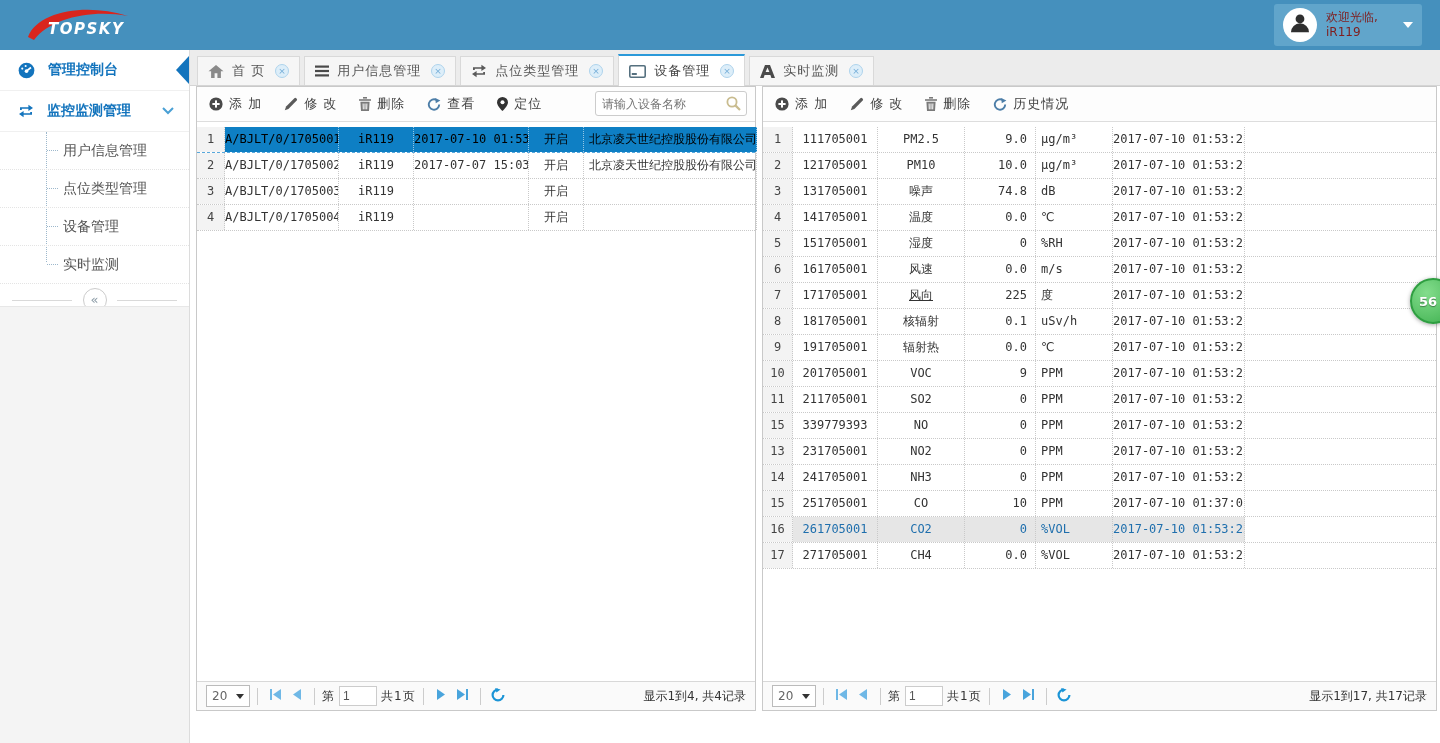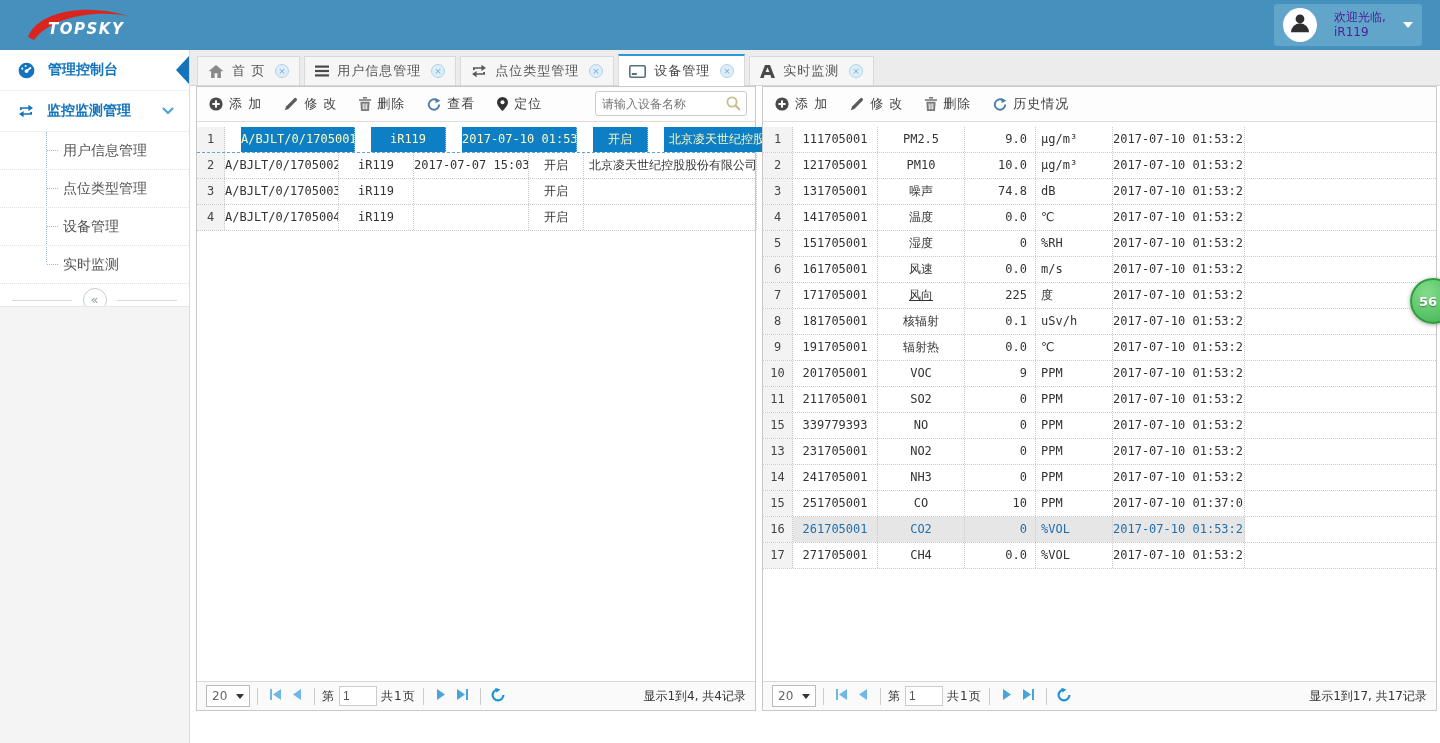--- a/index.html
+++ b/index.html
@@ -9,21 +9,21 @@
     -webkit-font-smoothing:antialiased;
   }
   
   .topbar{position:absolute;left:0;top:0;width:1440px;height:50px;background:#4590bd;}
   .logo{position:absolute;left:24px;top:3px;width:110px;height:44px;}
   .logo svg{position:absolute;left:0;top:0;}
   .logo-text{position:absolute;left:24px;top:17px;color:#fff;font-size:15px;font-weight:bold;font-style:italic;letter-spacing:1.5px;}
   .title{position:absolute;left:182px;top:12px;color:#fff;font-size:20px;letter-spacing:2px;}
   .userbox{position:absolute;right:18px;top:4px;width:148px;height:42px;background:#61a5cb;border-radius:3px;display:flex;align-items:center;padding:0 9px;box-sizing:border-box;}
   .avatar{width:34px;height:34px;border-radius:50%;background:#fff;display:flex;align-items:center;justify-content:center;flex:none;}
-  .welcome{margin-left:17px;color:#4c1d95;font-size:12px;line-height:15px;flex:1;}
+  .welcome{margin-left:9px;color:#7f1d1d;font-size:12px;line-height:15px;flex:1;}
   .caret{width:0;height:0;border-left:5px solid transparent;border-right:5px solid transparent;border-top:6px solid #fff;}
   
   .sidebar{position:absolute;left:0;top:50px;width:190px;height:693px;background:#fff;border-right:1px solid #dcdcdc;box-sizing:border-box;}
   .side-item{height:40px;display:flex;align-items:center;padding-left:18px;color:#1374bd;font-size:14px;font-weight:bold;border-bottom:1px solid #f0f0f0;position:relative;}
   .side-item .sicon{margin-right:13px;display:inline-flex;}
   .pennant{position:absolute;right:0;top:6px;width:0;height:0;border-top:14px solid transparent;border-bottom:14px solid transparent;border-right:13px solid #1374bd;}
   .chev{position:absolute;right:15px;top:16px;display:inline-flex;}
   #submenu{position:relative;}
   #submenu::before{content:'';position:absolute;left:46px;top:0;height:130px;border-left:1px dotted #9db8cc;}
   .sub-item{height:37px;line-height:37px;padding-left:63px;font-size:14px;color:#555;border-bottom:1px dotted #e4e4e4;position:relative;}
@@ -52,21 +52,21 @@
   .searchbox .sicon{margin-right:5px;display:inline-flex;}
   
   .grid{position:absolute;left:0;top:40px;right:0;}
   .hrow{display:flex;height:26px;background:linear-gradient(#fbfbfb,#ececec);border-bottom:1px solid #c9c9c9;border-top:1px solid #e5e5e5;}
   .hcell{box-sizing:border-box;border-right:1px solid #d6d6d6;text-align:center;line-height:24px;font-size:13px;color:#333;overflow:hidden;white-space:nowrap;flex:none;}
   .grow{display:flex;height:25px;border-bottom:1px dotted #c9c9c9;font-size:12px;color:#333;background:#fff;}
   .gcell{box-sizing:border-box;border-right:1px dotted #c9c9c9;line-height:24px;overflow:hidden;white-space:nowrap;flex:none;
          font-family:"DejaVu Sans Mono","DejaVu Sans",monospace;}
   .gcell.num{background:#f3f3f3;text-align:center;color:#444;}
   .ac{text-align:center;} .al{text-align:left;padding-left:5px;} .ar{text-align:right;padding-right:8px;}
-  .grow.selected .gcell:not(.num){background:#0e7fc4;color:#fef9c3;border-right-color:rgba(255,255,255,.55);margin-left:16px;}
+  .grow.selected .gcell:not(.num){background:#0e7fc4;color:#000000;border-right-color:rgba(255,255,255,.55);}
   .grow.selected{border-bottom:1px dashed #58a8dc;}
   .grow.hl .gcell:not(.num){background:#e6e6e6;color:#1f6fad;}
   
   .pager{position:absolute;left:0;right:0;bottom:0;height:29px;background:#fafafa;border-top:1px solid #d8d8d8;display:flex;align-items:center;padding:0 9px;font-size:12px;color:#333;box-sizing:border-box;}
   .psize{width:44px;height:22px;border:1px solid #bbb;background:#fff;display:flex;align-items:center;justify-content:space-between;padding:4px 5px;color:#666;box-sizing:border-box;}
   .psize-caret{width:0;height:0;border-left:4px solid transparent;border-right:4px solid transparent;border-top:5px solid #333;}
   .psep{width:1px;height:17px;background:#ccc;margin:0 7px;flex:none;}
   .pbtn{display:inline-flex;align-items:center;justify-content:center;width:21px;height:22px;}
   .ptext{letter-spacing:1px;}
   .pinput{width:30px;height:18px;border:1px solid #ccc;font-size:12px;color:#555;padding:0 3px;margin:0 4px;box-sizing:content-box;}

